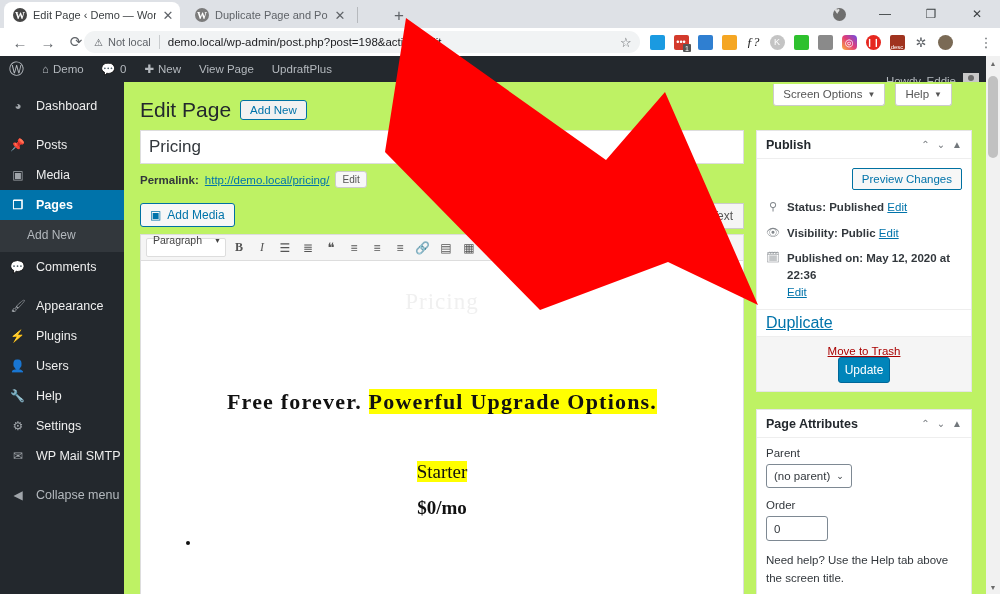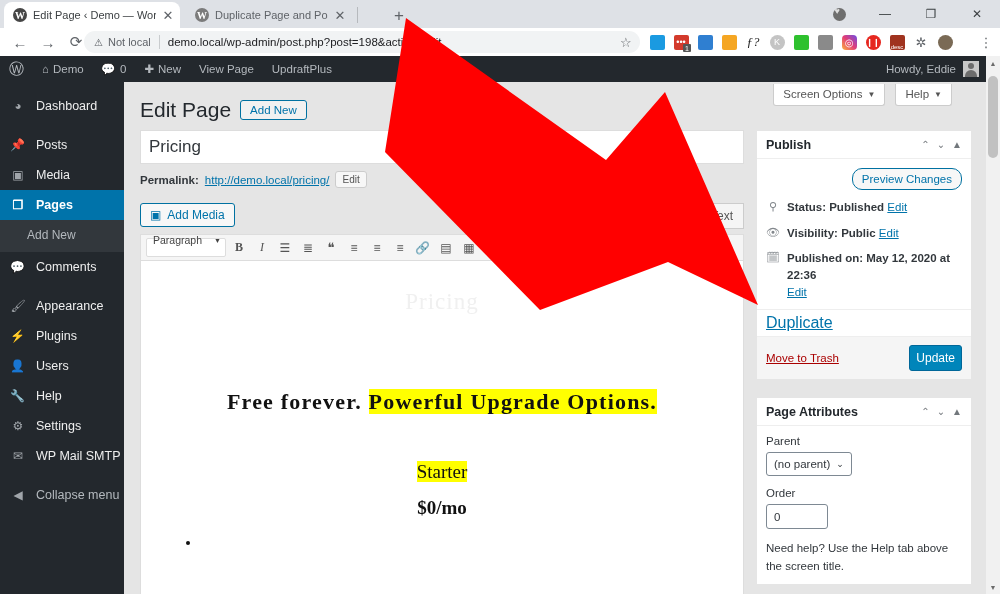--- a/index.html
+++ b/index.html
@@ -51,21 +51,21 @@
   #ext-icons { position:absolute; left:645px; top:2px; display:flex; align-items:center; gap:0px; }
   .ext { width:24px; height:24px; display:flex; align-items:center; justify-content:center; position:relative; }
   .ext .sq { width:15px; height:15px; border-radius:2px; }
   #chrome-menu { position:absolute; right:4px; top:4px; width:20px; height:20px;
      display:flex; align-items:center; justify-content:center; font-size:13px; color:#5f6368; letter-spacing:0; }
 
   
   #wp-adminbar { position:absolute; left:0; top:56px; width:1000px; height:26px; background:#23282d; color:#b4b9be; font-size:11.5px; }
   #wpab-left { position:absolute; left:0; top:0; height:26px; display:flex; align-items:center; }
   .abitem { display:flex; align-items:center; gap:4px; padding:0 9px; height:26px; color:#b4b9be; }
-  #wpab-right { position:absolute; right:18px; top:0; height:26px; display:flex; align-items:center; gap:7px; padding-right:3px; }
+  #wpab-right { position:absolute; right:18px; top:12px; height:26px; display:flex; align-items:center; gap:7px; padding-right:3px; }
   #avatar { width:16px; height:16px; background:#c8c8c8; position:relative; overflow:hidden; }
   #avatar::before { content:""; position:absolute; left:5px; top:2px; width:6px; height:6px; border-radius:50%; background:#6c6c6c; }
   #avatar::after { content:""; position:absolute; left:2px; top:9px; width:12px; height:8px; border-radius:6px 6px 0 0; background:#6c6c6c; }
 
   
   #wp-sidebar { position:absolute; left:0; top:82px; width:124px; height:512px; background:#23282d; font-size:12px; }
   .menu-item { height:30px; display:flex; align-items:center; gap:9px; padding-left:9px; color:#eee; font-size:12.5px; }
   .menu-item.current { background:#0073aa; color:#fff; font-weight:600; position:relative; }
   .menu-item.current::after {
     content:""; position:absolute; right:-8px; top:50%; margin-top:-8px;
@@ -73,21 +73,21 @@
   }
   .menu-item .mi-icon { width:18px; text-align:center; font-size:12px; color:#a0a5aa; flex:0 0 18px; }
   .menu-item.current .mi-icon { color:#fff; }
   .menu-sep { height:9px; }
   #submenu { background:#32373c; padding:5px 0 7px 0; }
   .submenu-item { padding:3px 0 3px 27px; font-size:12px; color:#b4b9be; }
   .submenu-item.current { color:#fff; font-weight:600; }
   .menu-item.collapse { color:#b4b9be; }
 
   
-  #wp-main { position:absolute; left:124px; top:82px; width:862px; height:512px; background:#e5e5e5; }
+  #wp-main { position:absolute; left:124px; top:82px; width:862px; height:512px; background:#bef264; }
   #screen-meta { position:absolute; right:34px; top:2px; display:flex; gap:10px; }
   .meta-btn {
     background:#fff; border:1px solid #ccc; border-top:none; border-radius:0 0 3px 3px;
     font-size:11.5px; color:#555; padding:4px 9px 5px 9px; display:flex; align-items:center; gap:5px;
   }
   .meta-btn .caret { font-size:8px; }
 
   #page-heading { position:absolute; left:16px; top:16px; display:flex; align-items:center; gap:9px; }
   #page-heading .h1 { font-size:21px; font-weight:400; color:#23282d; }
   #add-new-btn {
@@ -151,31 +151,31 @@
   .postbox { background:#fff; border:1px solid #e5e5e5; margin-bottom:17px; }
   .pb-head {
     height:28px; display:flex; align-items:center; justify-content:space-between;
     padding:0 9px; border-bottom:1px solid #eee;
   }
   .pb-title { font-size:12.5px; font-weight:600; color:#23282d; }
   .pb-ctrls { display:flex; align-items:center; gap:7px; color:#72777c; font-size:10px; }
   .pb-body { padding:9px; font-size:11.5px; color:#32373c; }
   #preview-row { display:flex; justify-content:flex-end; }
   #preview-btn {
-    border:1px solid #0071a1; border-radius:10px; background:#f7f7f7;
+    border:1px solid #0071a1; border-radius:2px; background:#f7f7f7;
     color:#0073aa; font-size:11.5px; padding:4px 9px;
   }
   .misc-row { display:flex; align-items:flex-start; gap:7px; margin-top:9px; line-height:1.45; }
   .misc-row .mico { width:14px; flex:0 0 14px; text-align:center; color:#82878c; font-size:11px; }
   .misc-row b { font-weight:600; }
   .misc-row a, .pb-link { color:#0073aa; text-decoration:underline; }
   #duplicate-section { border-top:1px solid #eee; padding:4px 9px; }
   #publishing-actions {
     border-top:1px solid #eee; background:#f5f5f5; padding:8px 9px;
-    display:flex; align-items:center; justify-content:space-between;
+    display:flex; align-items:center; justify-content:space-between;flex-direction:column;
   }
   #trash-link { color:#a00; text-decoration:underline; font-size:11.5px; }
   #update-btn { background:#0085ba; border:1px solid #006799; border-radius:3px; color:#fff; font-size:12px; padding:5px 6px; }
   .field-label { font-size:11.5px; color:#32373c; margin-bottom:5px; }
   #parent-select {
     border:1px solid #7e8993; border-radius:3px; background:#fff; height:24px;
     display:inline-flex; align-items:center; gap:6px; padding:0 7px; font-size:11.5px; color:#32373c;
   }
   #order-input {
     border:1px solid #7e8993; border-radius:3px; background:#fff; height:25px; width:62px;

